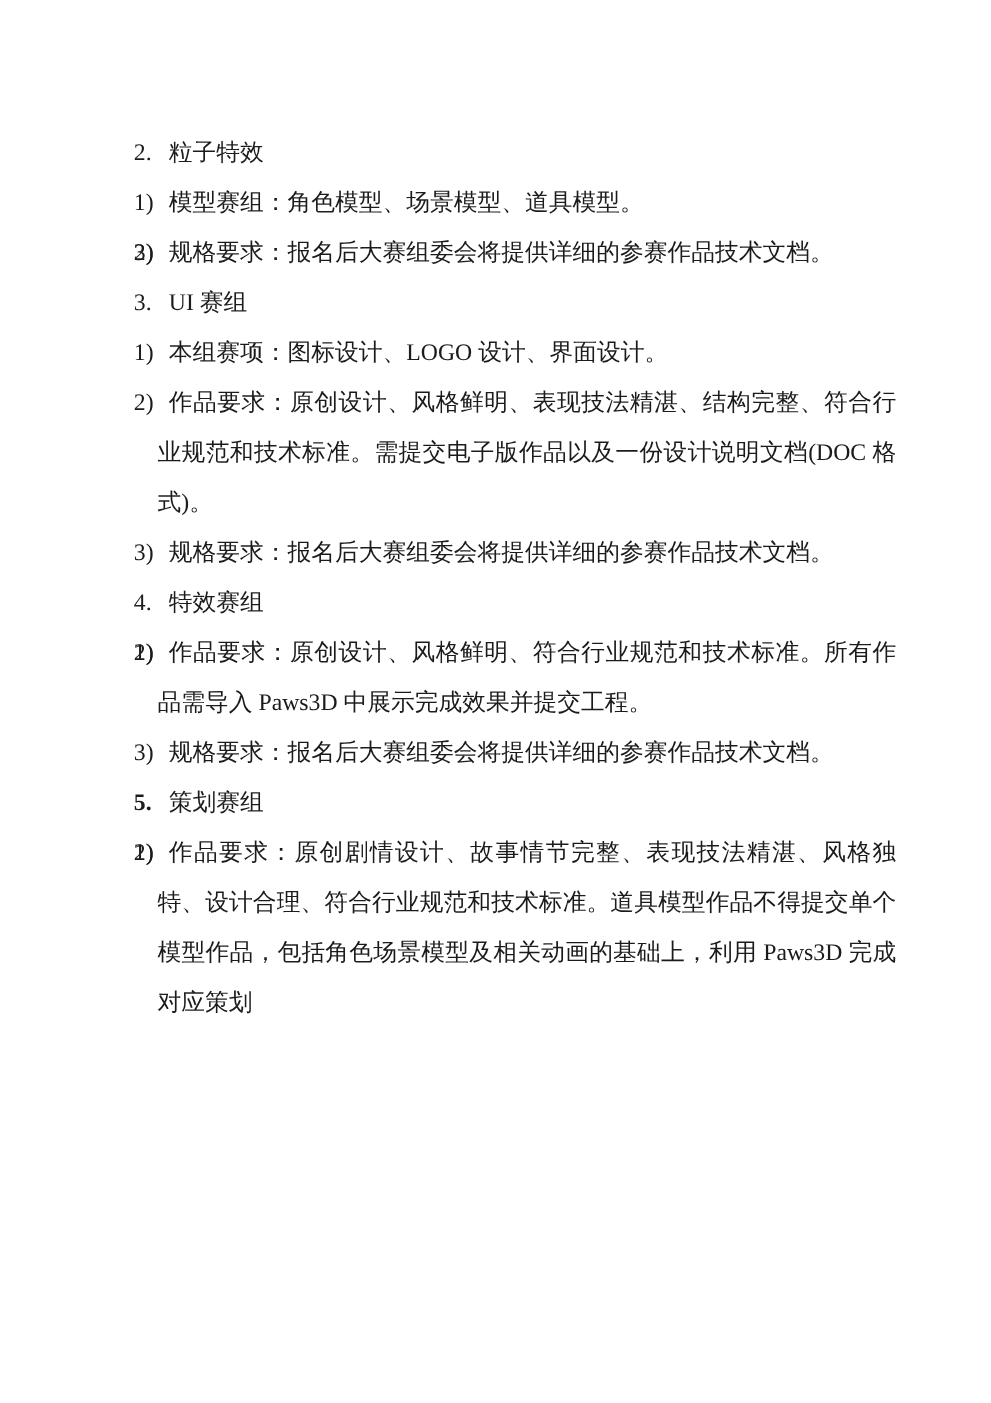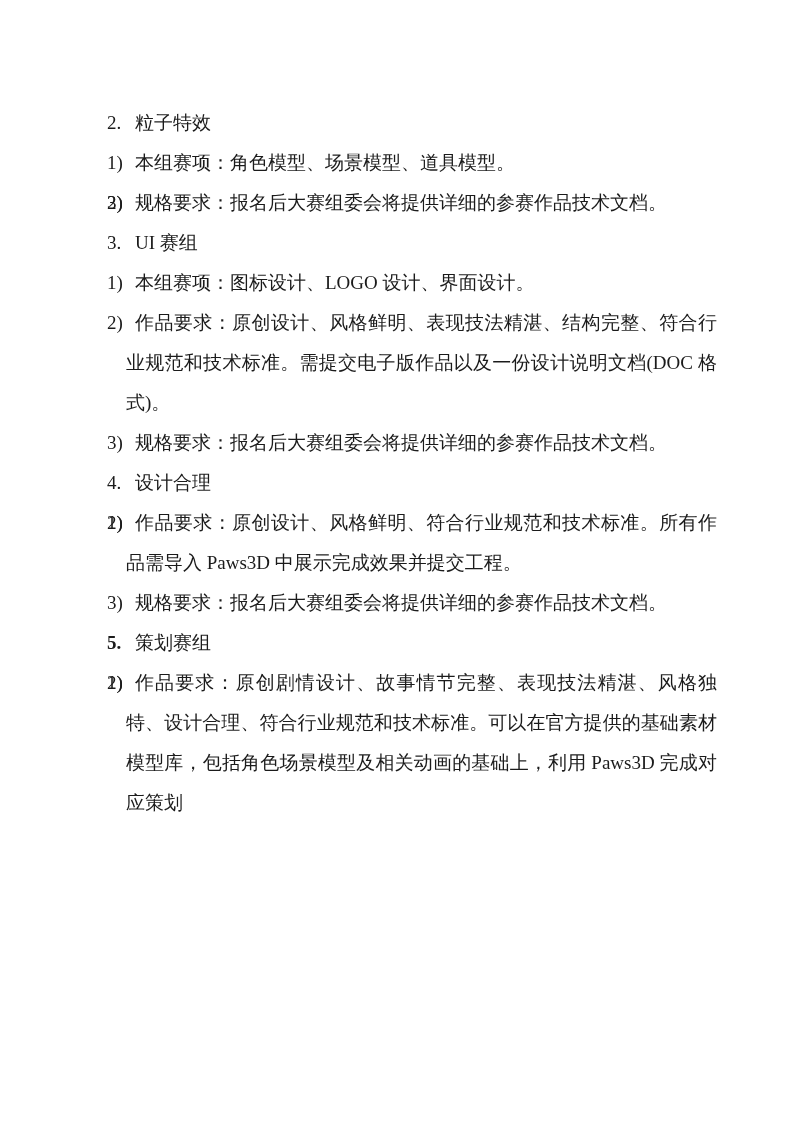--- a/index.html
+++ b/index.html
@@ -42,28 +42,28 @@
     white-space: nowrap;
   }
   .num.bold { font-weight: 700; }
 </style>
 </head>
 <body>
 
 <div class="page">
   <div class="doc-body" id="doc-body">
       <div class="para head"><span class="num">2.</span><span>粒子特效</span></div>
-      <div class="para"><span class="num">1)</span><span>本组赛项：角色模型、场景模型、道具模型。</span></div>
+      <div class="para"><span class="num">1)</span><span>模型赛组：角色模型、场景模型、道具模型。</span></div>
       <div class="para"><span class="num">2)</span></div>
       <div class="para"><span class="num">3)</span><span>规格要求：报名后大赛组委会将提供详细的参赛作品技术文档。</span></div>
       <div class="para head"><span class="num">3.</span><span>UI 赛组</span></div>
       <div class="para"><span class="num">1)</span><span>本组赛项：图标设计、LOGO 设计、界面设计。</span></div>
       <div class="para"><span class="num">2)</span><span>作品要求：原创设计、风格鲜明、表现技法精湛、结构完整、符合行业规范和技术标准。需提交电子版作品以及一份设计说明文档(DOC 格式)。</span></div>
       <div class="para"><span class="num">3)</span><span>规格要求：报名后大赛组委会将提供详细的参赛作品技术文档。</span></div>
-      <div class="para head"><span class="num">4.</span><span>设计合理</span></div>
+      <div class="para head"><span class="num">4.</span><span>特效赛组</span></div>
       <div class="para"><span class="num">1)</span></div>
       <div class="para"><span class="num">2)</span><span>作品要求：原创设计、风格鲜明、符合行业规范和技术标准。所有作品需导入 Paws3D 中展示完成效果并提交工程。</span></div>
       <div class="para"><span class="num">3)</span><span>规格要求：报名后大赛组委会将提供详细的参赛作品技术文档。</span></div>
       <div class="para head"><span class="num bold">5.</span><span>策划赛组</span></div>
       <div class="para"><span class="num">1)</span></div>
-      <div class="para"><span class="num">2)</span><span>作品要求：原创剧情设计、故事情节完整、表现技法精湛、风格独特、设计合理、符合行业规范和技术标准。可以在官方提供的基础素材模型库，包括角色场景模型及相关动画的基础上，利用 Paws3D 完成对应策划</span></div>
+      <div class="para"><span class="num">2)</span><span>作品要求：原创剧情设计、故事情节完整、表现技法精湛、风格独特、设计合理、符合行业规范和技术标准。道具模型作品不得提交单个模型作品，包括角色场景模型及相关动画的基础上，利用 Paws3D 完成对应策划</span></div>
     </div>
 </div>
 
 </body></html>

